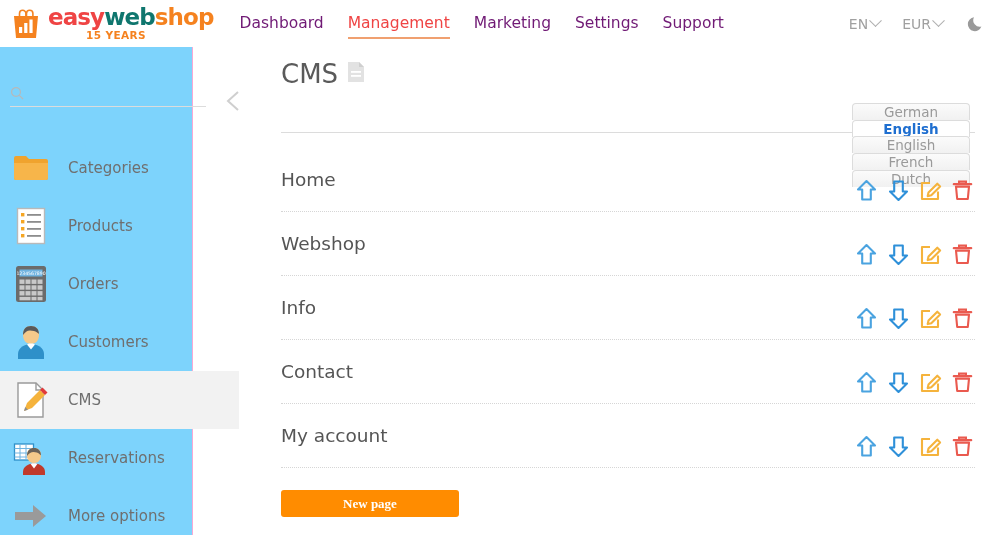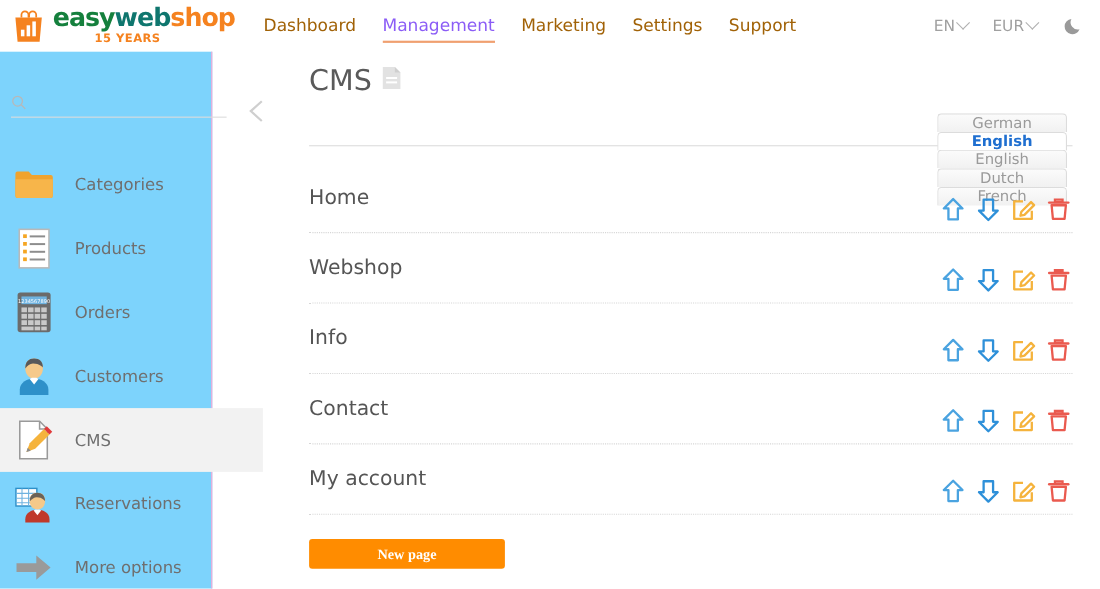--- a/index.html
+++ b/index.html
@@ -16,36 +16,36 @@
     width: 1000px; height: 47px;
     display: flex; align-items: center;
   }
   .logo-wrap {
     display: flex; align-items: center;
     margin-left: 10px; height: 47px;
   }
   .logo-bag { width: 32px; height: 34px; position: relative; flex: none; }
   .brand { margin-left: 6px; position: relative; line-height: 1; }
   .brand-top { font-size: 23px; font-weight: bold; letter-spacing: -0.9px; }
-  .brand-easy { color: #15803d; }
+  .brand-easy { color: #ef4444; }
   .brand-web { color: #0f766e; }
   .brand-shop { color: #f5821f; }
   .brand-years {
     color: #f5821f; font-size: 10.5px; font-weight: bold;
     letter-spacing: 0.4px; text-align: left;
     margin-top: 1px; margin-left: 38px;
   }
 
   .nav { display: flex; align-items: center; margin-left: 14px; height: 47px; }
   .nav-item {
-    color: #a16207; font-size: 15.5px;
+    color: #701a75; font-size: 15.5px;
     padding: 2px 0 4px 0; margin: 0 12px;
     cursor: pointer; position: relative; white-space: nowrap;
   }
-  .nav-item.active { color: #8b5cf6; }
+  .nav-item.active { color: #ef4444; }
   .nav-item.active::after {
     content: ""; position: absolute; left: 0; right: 0; bottom: -3px;
     height: 1.5px; background: #f0a070;
   }
 
   .header-right {
     margin-left: auto; display: flex; align-items: center;
     margin-right: 14px; height: 47px;
   }
   .hr-item {
@@ -340,22 +340,22 @@
             <rect x="4" y="14" width="10" height="1.8"></rect>
           </g>
       </svg>
     </span>
   </div>
 
   <div class="tabs">
     <div class="tab">German</div>
     <div class="tab active">English</div>
     <div class="tab">English</div>
+    <div class="tab">French</div>
     <div class="tab">Dutch</div>
-    <div class="tab">French</div>
   </div>
 
   <div class="rows" id="rows-container">
       <div class="row">
         <div class="row-name">Home</div>
   <div class="row-actions">
     <span class="act">
       <svg width="25" height="25" viewBox="0 0 25 25">
         <path d="M12.5 3 L21 11.5 H16.8 V21.5 H8.2 V11.5 H4 Z" fill="none" stroke="#4aa3e0" stroke-width="2.1" stroke-linejoin="round"></path>
       </svg>

